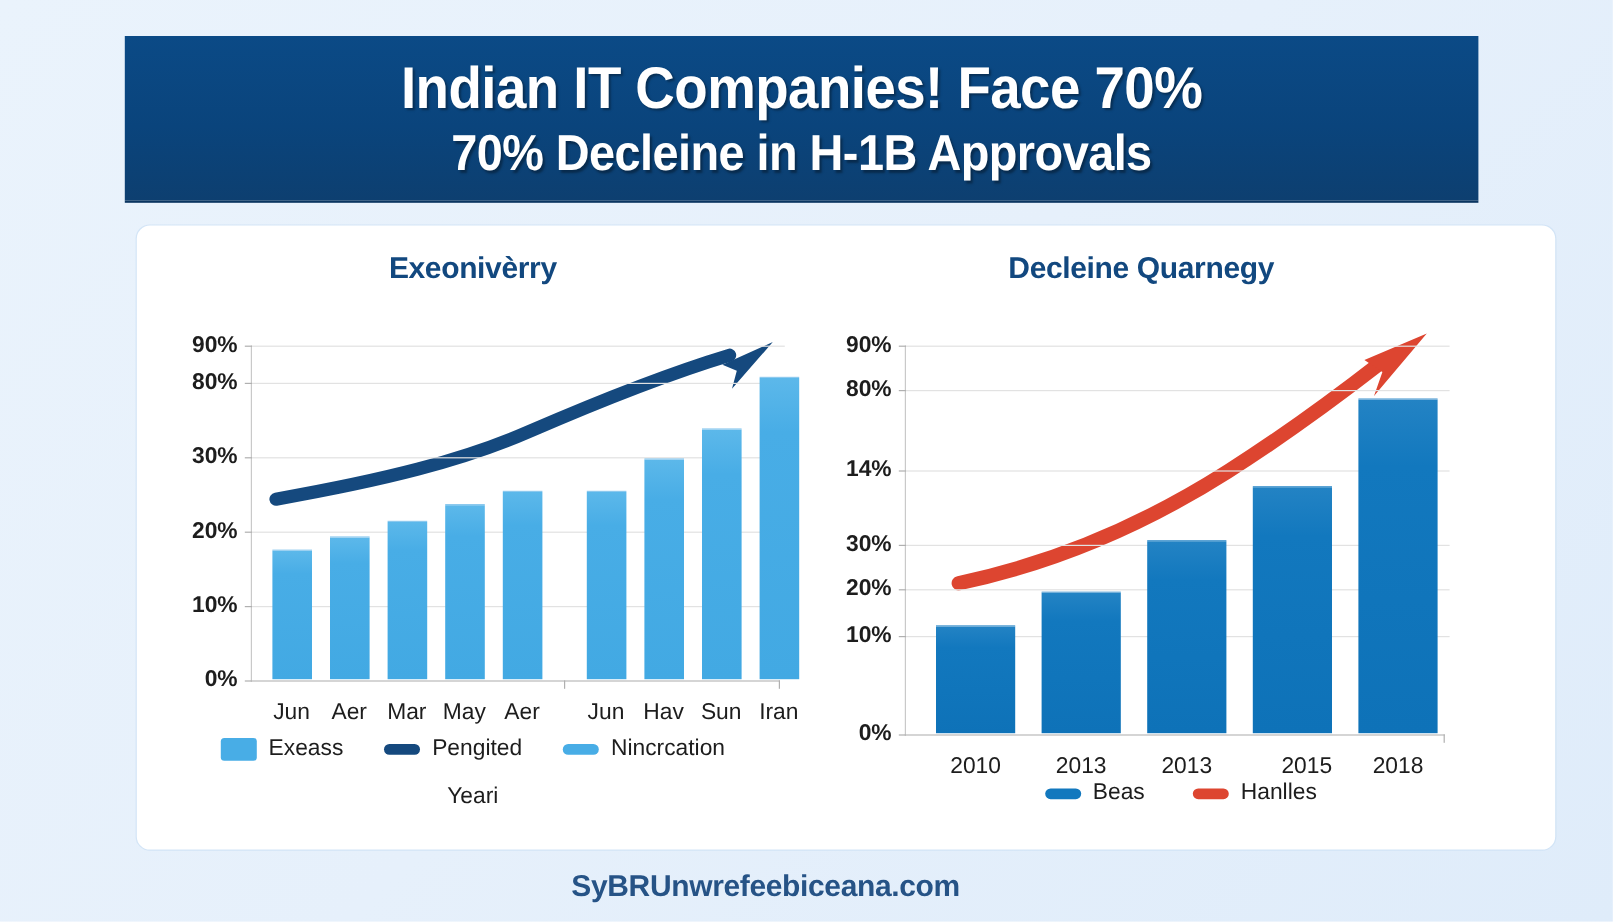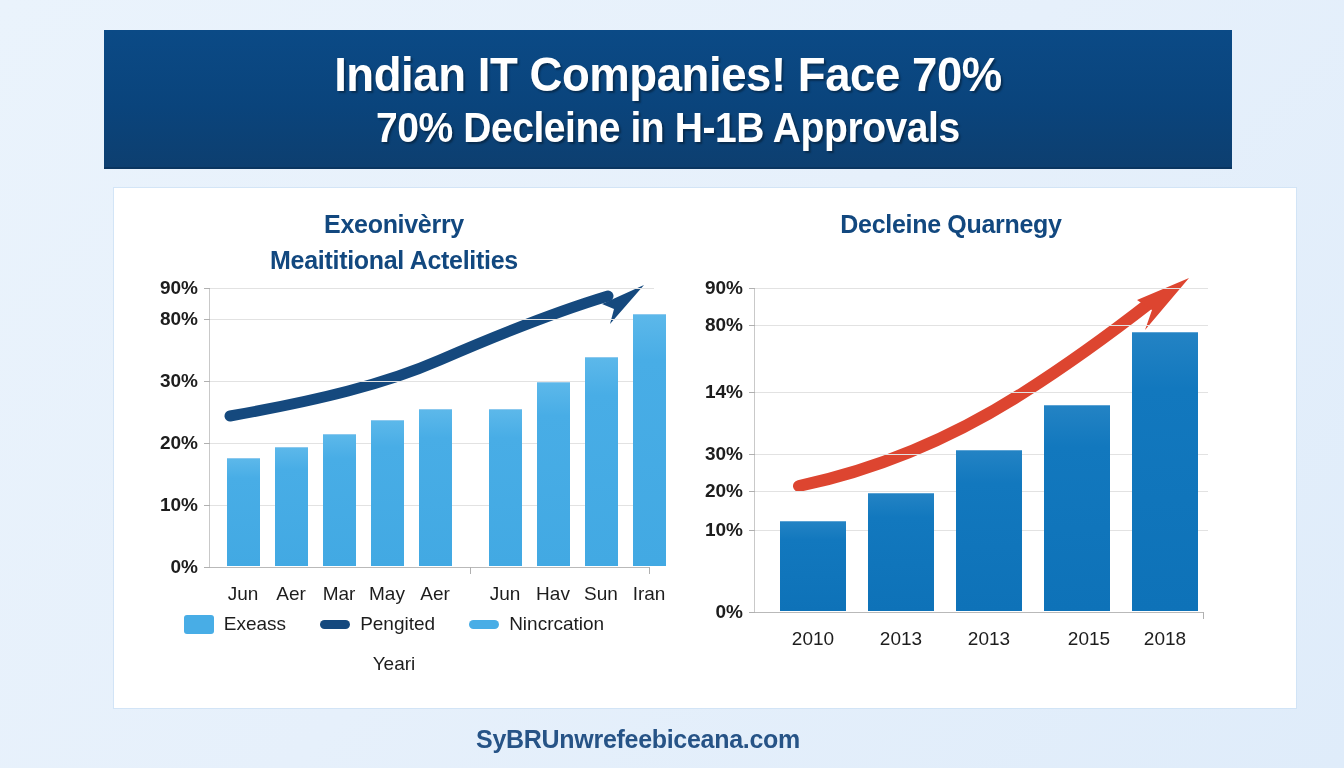--- a/index.html
+++ b/index.html
@@ -49,20 +49,21 @@
 
   
   #content-card {
     position: absolute;
     left: 114px;
     top: 188px;
     width: 1182px;
     height: 520px;
     background: #ffffff;
     box-shadow: 0 0 0 1px rgba(205,225,245,0.8);
+    border-radius: 11px;
   }
 
   .chart-panel {
     position: absolute;
     top: 0;
     height: 100%;
   }
   #chart-panel-left  { left: 0px;   width: 560px; }
   #chart-panel-right { left: 560px; width: 554px; }
 
@@ -225,21 +226,20 @@
 <div id="header-banner">
   <div class="banner-line" id="banner-title-1">Indian IT Companies! Face 70%</div>
   <div class="banner-line" id="banner-title-2">70% Decleine in H-1B Approvals</div>
 </div>
 
 <div id="content-card">
 
   <div class="chart-panel" id="chart-panel-left">
     <div class="chart-title" id="chart-title-left">
       <div>Exeonivèrry</div>
-      <div>Meaititional Actelities</div>
     </div>
 
     <div class="plot" id="plot-left">
 
       <svg class="arrow-svg" id="arrow-left" width="441" height="280" viewBox="0 0 441 280">
         <path d="M 20 128 C 110 112, 175 96, 230 72 C 290 46, 345 24, 398 8" stroke="#15497e" stroke-width="11" fill="none" stroke-linecap="round"></path>
         <path d="M 434 -3 L 392 16 L 404 21 L 400 36 Z" fill="#15497e"></path>
       </svg>
     <div class="gridline" style="top: 0px;"></div>
         <div class="tick-mark" style="top: 0px;"></div>
@@ -335,16 +335,26 @@
         <div class="xtick-label" style="left: 146px;">2013</div>
         <div class="bar bar-right" style="left: 201px; width: 66px; height: 160.591px;"></div>
         <div class="xtick-label" style="left: 234px;">2013</div>
         <div class="bar bar-right" style="left: 289px; width: 66px; height: 205.67px;"></div>
         <div class="xtick-label" style="left: 322px; margin-left: 12px;">2015</div>
         <div class="bar bar-right" style="left: 377px; width: 66px; height: 278.922px;"></div>
         <div class="xtick-label" style="left: 410px;">2018</div>
         <div class="xtick-mark" style="left: 448px;"></div>
       </div>
 
+    <div class="legend" id="legend-right">
+        <div class="legend-item">
+          <span class="swatch-line" style="background: rgb(18, 120, 190);"></span>
+          <span>Beas</span>
+        </div>
+        <div class="legend-item">
+          <span class="swatch-line" style="background: rgb(221, 69, 48);"></span>
+          <span>Hanlles</span>
+        </div>
+      </div>
   </div>
 </div>
 
 <div id="footer-watermark">SyBRUnwrefeebiceana.com</div>
 
 </body></html>

